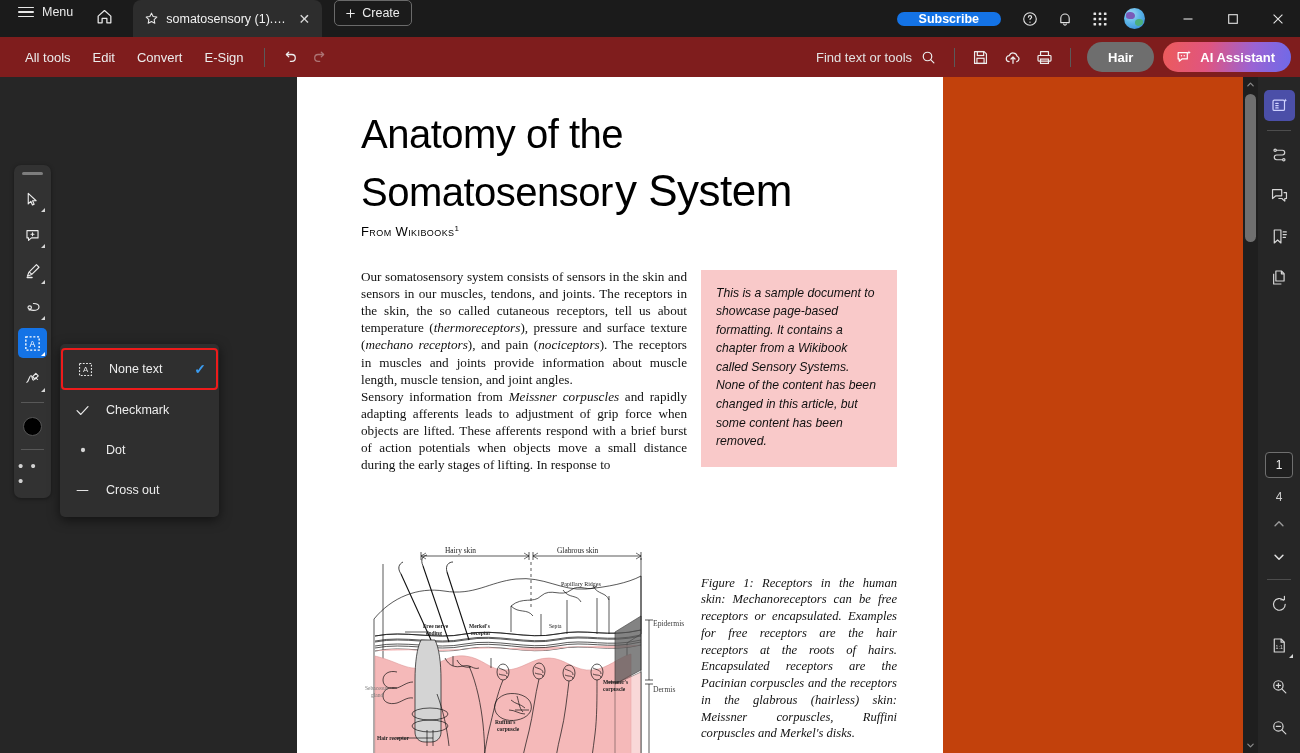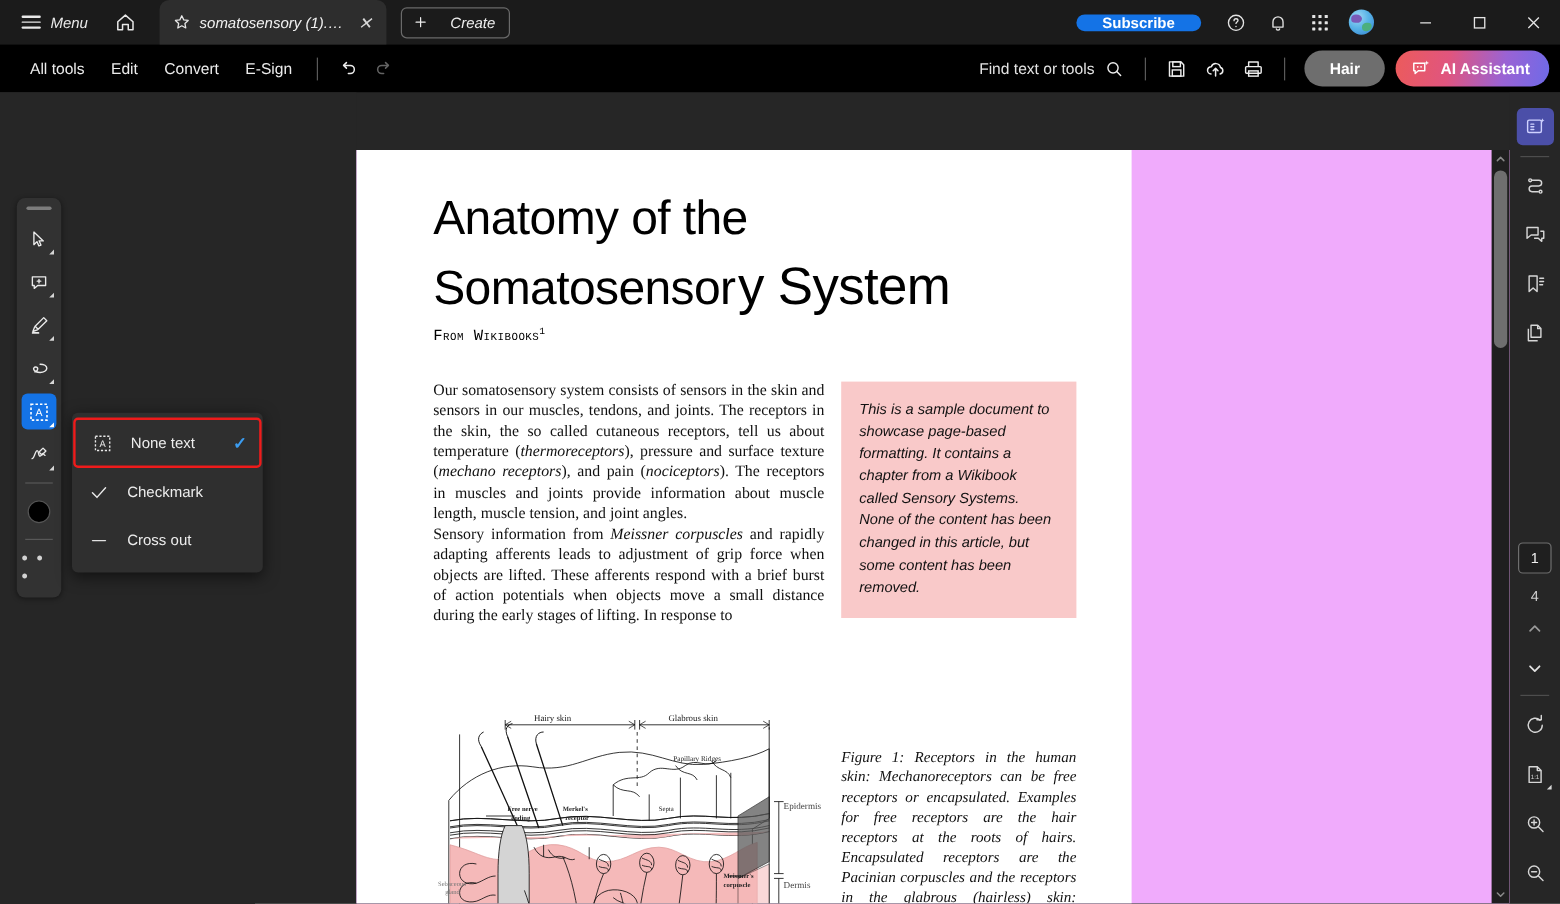--- a/index.html
+++ b/index.html
@@ -8,21 +8,21 @@
     font-family:"Liberation Sans", sans-serif;
     background:#1b1b1b; color:#e8e8e8;
     -webkit-font-smoothing:antialiased;
   }
 
   
   #titlebar {
     height:37px; background:#1b1b1b;
     display:flex; align-items:flex-end; position:relative;
   }
-  .tb-left { display:flex; align-items:center; height:37px; padding-left:10px; gap:2px;font-style:italic; }
+  .tb-left { display:flex; align-items:flex-start; height:37px; padding-left:10px; gap:2px; }
   .hamburger-btn {
     display:flex; align-items:center; gap:8px;
     padding:5px 8px; border-radius:4px; cursor:pointer;
   }
   .ham-lines { display:flex; flex-direction:column; gap:3px; width:16px; }
   .ham-lines i { display:block; height:1.6px; background:#e8e8e8; border-radius:1px; }
   .menu-text { font-size:12.5px; color:#e9e9e9; }
   .home-btn {
     width:34px; height:32px; display:flex; align-items:center; justify-content:center;
     border-radius:4px; cursor:pointer; margin-left:4px;
@@ -39,21 +39,21 @@
     overflow:hidden; text-overflow:ellipsis; flex:1;
   }
   .tab-close {
     width:20px; height:20px; display:flex; align-items:center; justify-content:center;
     border-radius:3px; font-size:14px; color:#d8d8d8; cursor:pointer; line-height:1;
   }
 
   .create-btn {
     margin-left:10px; margin-bottom:0; height:26px;
     border:1px solid #6a6a6a; border-radius:5px;
-    display:flex; align-items:center; gap:18px; padding:0 11px 0 9px;
+    display:flex; align-items:center; gap:5px; padding:0 11px 0 9px;
     font-size:12.5px; color:#ededed; cursor:pointer; background:transparent;
   }
 
   .tb-right {
     margin-left:auto; display:flex; align-items:center;
     height:37px; gap:2px; padding-right:0px;
   }
   .subscribe-btn {
     background:#1473e6; color:#fff; font-size:12.5px; font-weight:bold;
     border:none; border-radius:14px; height:14px; padding:0 22px;
@@ -77,21 +77,21 @@
     background:#4caf7d; border-radius:50% 40% 55% 45%;
   }
   .wincontrols { display:flex; align-items:center; height:37px; margin-left:12px; }
   .winbtn {
     width:45px; height:37px; display:flex; align-items:center; justify-content:center;
     cursor:pointer;
   }
 
   
   #toolbar {
-    height:40px; background:#000000;
+    height:40px; background:#7f1d1d;
     display:flex; align-items:center; padding:0 9px 0 14px;
   }
   .tmenu {
     font-size:13px; color:#ececec; padding:6px 11px;
     border-radius:4px; cursor:pointer; white-space:nowrap;
   }
   .tb-sep { width:1px; height:19px; background:#5a5a5a; margin:0 9px; }
   .icon-btn {
     width:31px; height:29px; display:flex; align-items:center; justify-content:center;
     border-radius:4px; cursor:pointer;
@@ -149,34 +149,34 @@
   }
   .dd-ic { width:21px; display:flex; align-items:center; justify-content:center; flex:none; }
   .dd-label { font-size:12.5px; color:#ededed; flex:1; white-space:nowrap; }
   .dd-check { color:#3b9cf0; font-size:14px; font-weight:bold; }
   #dd-first {
     border:2.5px solid #ee1b1b; border-radius:4px;
     margin:0 1px; height:42px;
   }
 
   
-  #pagewrap { flex:1; position:relative; overflow:hidden; background:#f0abfc;margin-top:48px; }
+  #pagewrap { flex:1; position:relative; overflow:hidden; background:#c2410c; }
   #page {
     position:absolute; left:0; top:0; width:646px; height:1200px;
     background:#fff; color:#111;
   }
   .pg-inner { padding:30px 46px 0 64px; }
   .doc-title {
     font-family:"Liberation Sans", sans-serif;
     font-size:40px; font-weight:normal; line-height:1.35;
     letter-spacing:-0.5px; color:#000;
   }
   .doc-title .sys { font-size:44px; margin-left:2px; }
   .from-wiki {
-    font-family:Liberation Mono, monospace; font-size:13px;
+    font-family:Liberation Sans, sans-serif; font-size:13px;
     font-variant:small-caps; letter-spacing:0.4px; margin-top:4px; color:#000;
   }
   .from-wiki sup { font-size:8px; vertical-align:super; }
 
   .cols { display:flex; gap:14px; margin-top:28px; }
   .col-l { width:326px; flex:none; }
   .col-r { flex:1; }
 
   .btext {
     font-family:"Liberation Serif", serif; font-size:13.2px; line-height:1.3;
@@ -464,20 +464,28 @@
 
       <div class="dd-item">
         <span class="dd-ic">
           <svg width="17" height="17" viewBox="0 0 24 24" fill="none" stroke="#e9e9e9" stroke-width="1.7">
               <path d="M4.3 12.2 9.6 17.6 19.7 6.4" stroke-linecap="round" stroke-linejoin="round"></path>
             </svg>
         </span>
         <span class="dd-label">Checkmark</span>
       </div>
 
+      <div class="dd-item">
+        <span class="dd-ic">
+          <svg width="16" height="16" viewBox="0 0 24 24">
+              <circle cx="12" cy="12" r="3.2" fill="#d6d6d6"></circle>
+            </svg>
+        </span>
+        <span class="dd-label">Dot</span>
+      </div>
 
 
       <div class="dd-item">
         <span class="dd-ic">
           <svg width="17" height="17" viewBox="0 0 24 24" stroke="#e3e3e3" stroke-width="1.7">
               <path d="M4.4 12h15.2" stroke-linecap="round"></path>
             </svg>
         </span>
         <span class="dd-label">Cross out</span>
       </div>

